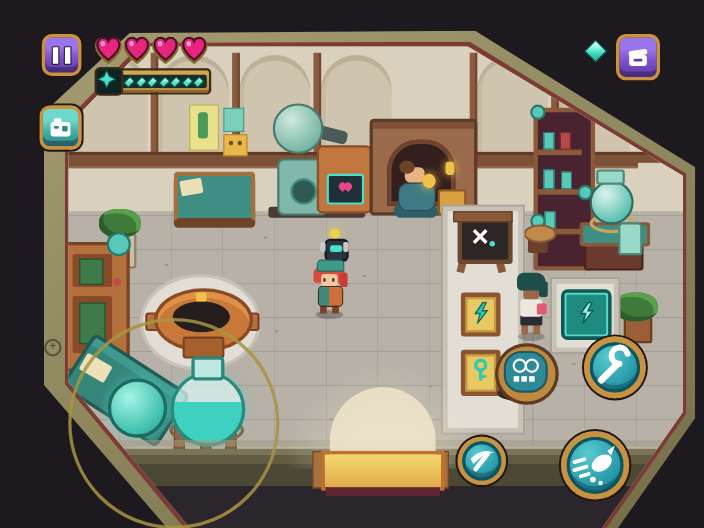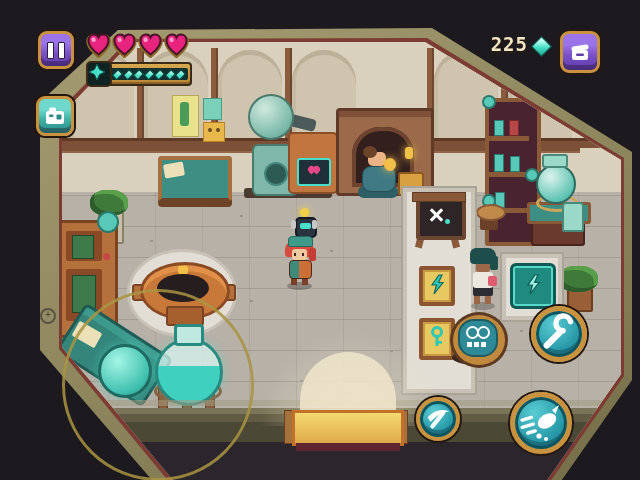--- a/index.html
+++ b/index.html
@@ -334,21 +334,20 @@
 
   <div class="abs sq-btn tealface" style="left:36px;top:96px;width:32px;height:34px">
     <svg width="22" height="20" viewBox="0 0 22 20">
       <rect x="5" y="1.5" width="7" height="5" rx="1.5" fill="#fff"></rect>
       <rect x="2" y="5" width="18" height="13" rx="2.5" fill="#fff"></rect>
       <rect x="12.5" y="8.5" width="5" height="5" rx="1" fill="#2a8a86"></rect>
       <rect x="5" y="8.5" width="4.5" height="2.5" rx="1" fill="#2a8a86"></rect>
     </svg>
   </div>
 
-  <div class="abs currency" style="left:462px;top:33px;width:66px;text-align:right">225</div>
   <span class="abs gem" style="left:534px;top:39px"></span>
 
   <div class="abs sq-btn purple" style="left:560px;top:31px;width:34px;height:36px">
     <svg width="22" height="20" viewBox="0 0 22 20">
       <rect x="3" y="8" width="16" height="10" rx="2.5" fill="#fff"></rect>
       <rect x="2.5" y="3.5" width="17" height="5" rx="2" fill="#fff" transform="rotate(-8 11 6)"></rect>
       <rect x="7" y="11.5" width="8" height="2.4" rx="1.2" fill="#5f3aa8"></rect>
     </svg>
   </div>
 

